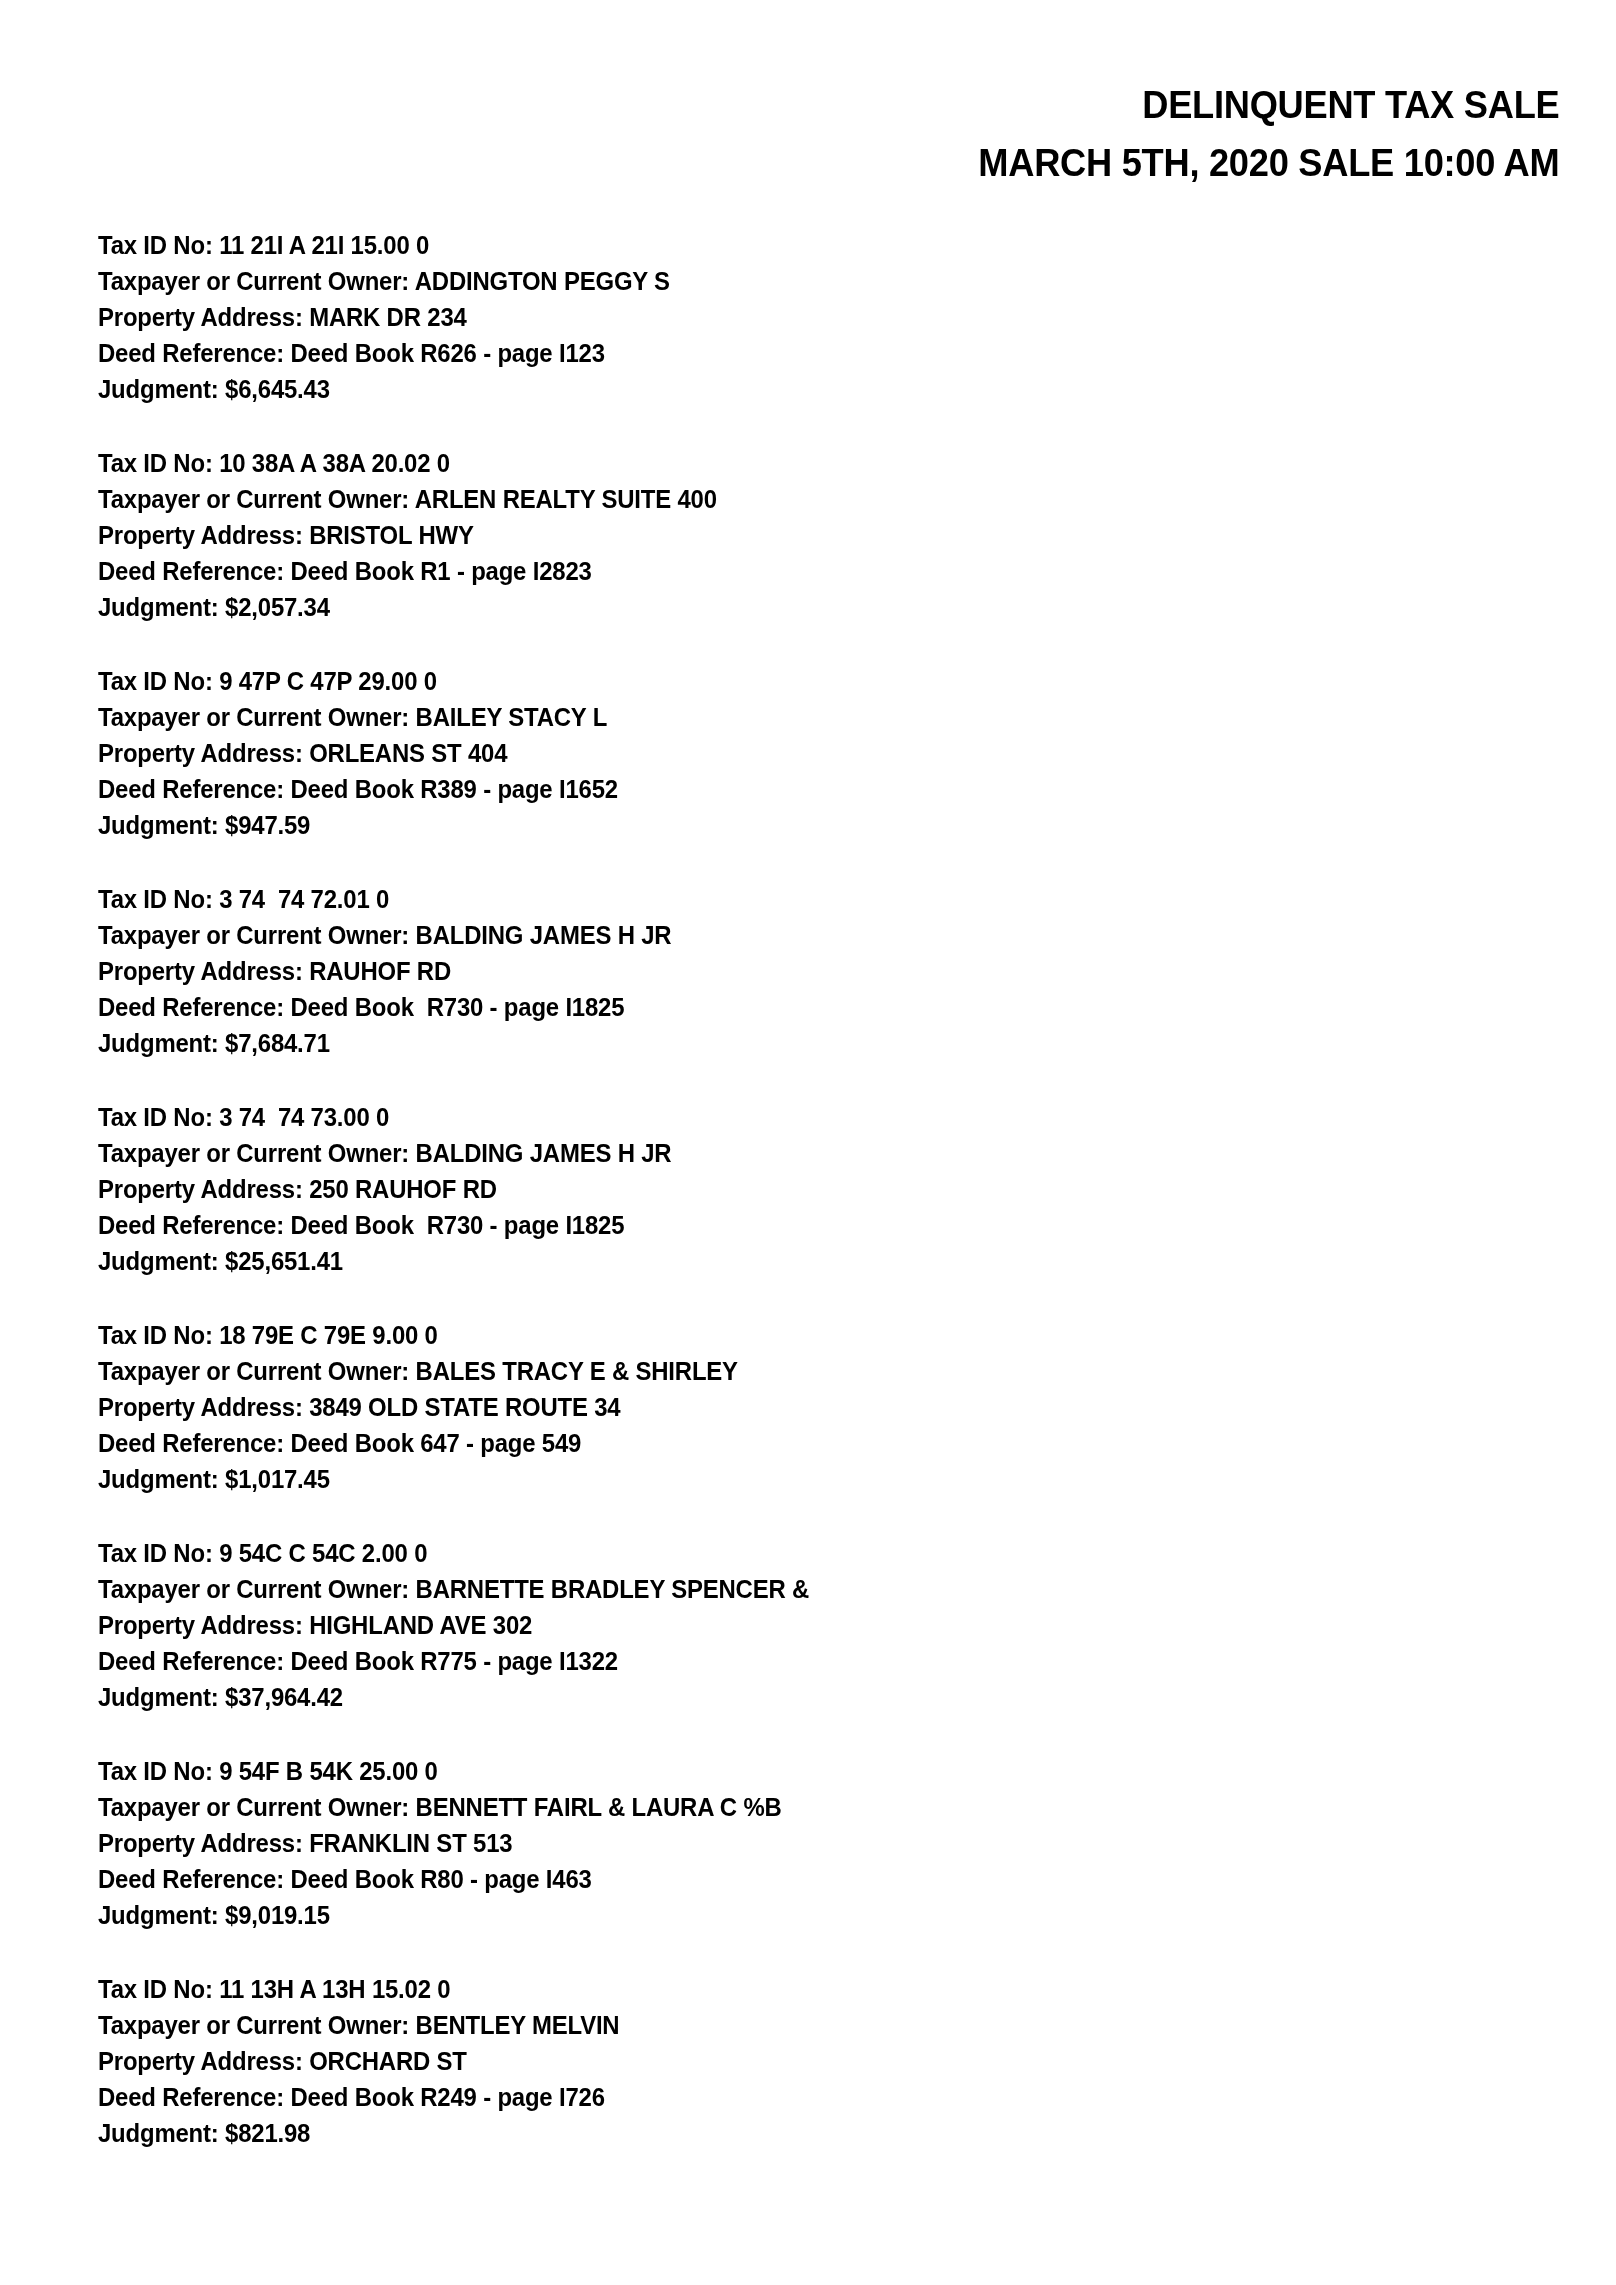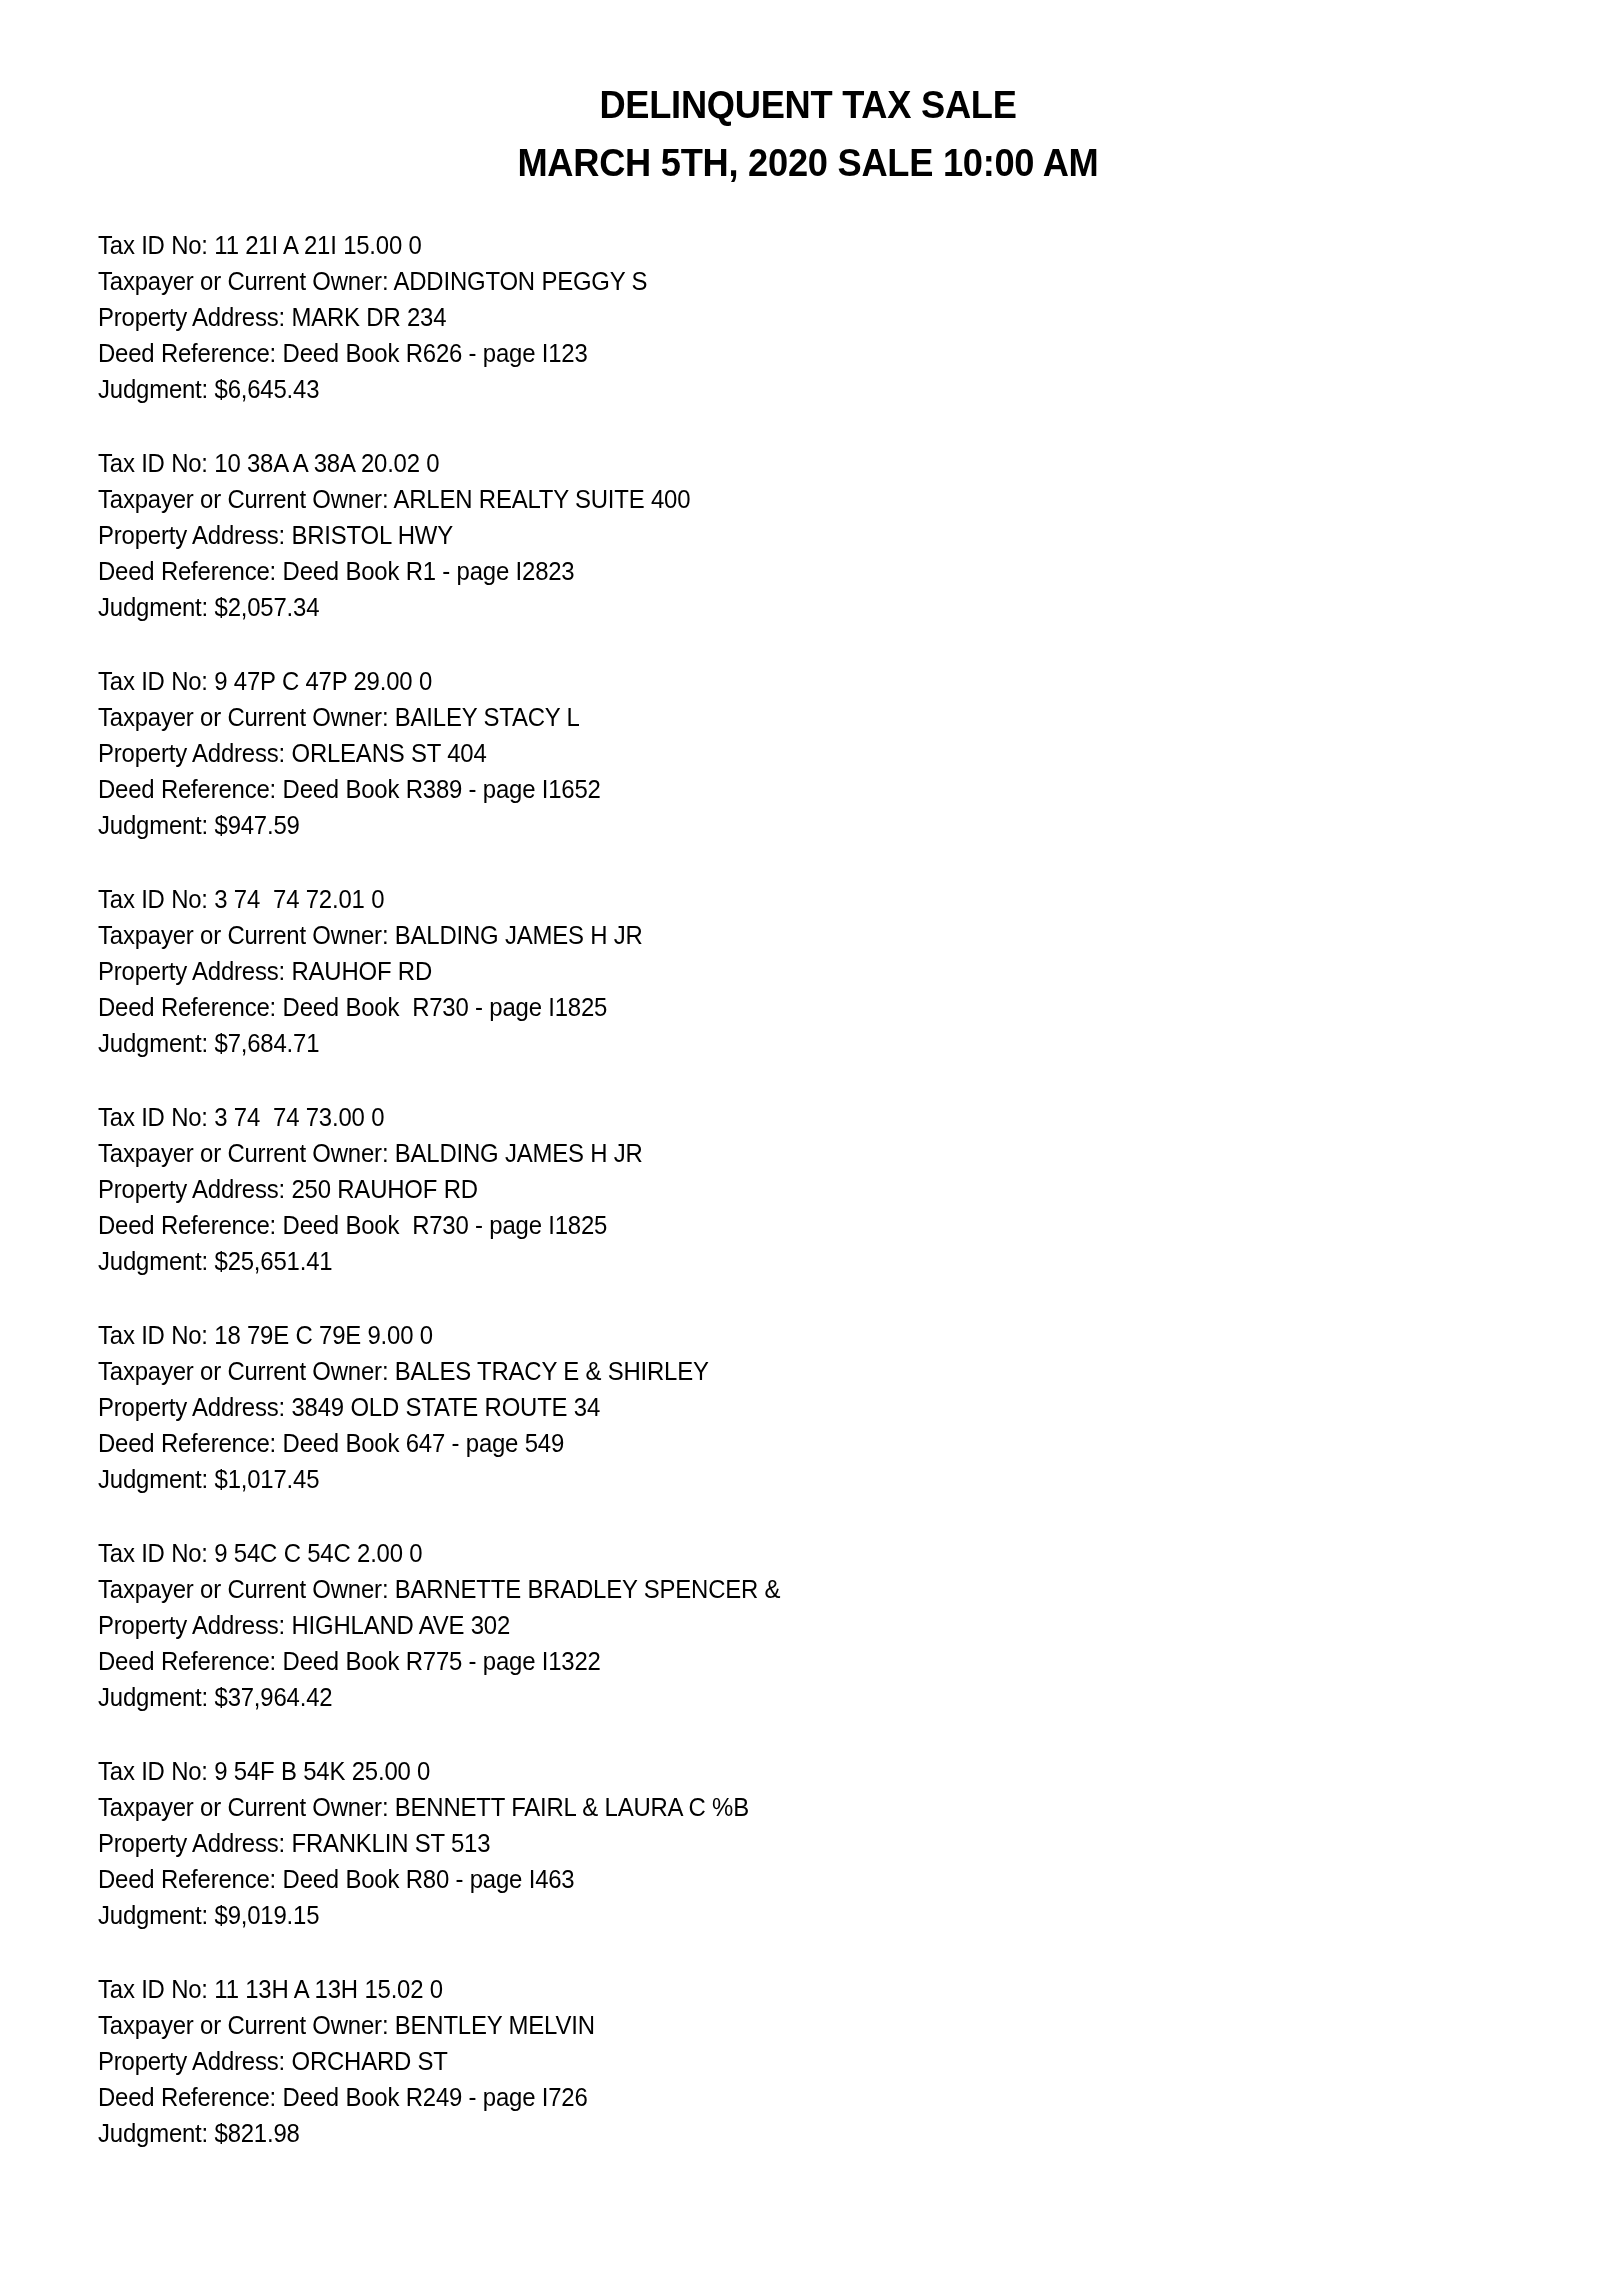--- a/index.html
+++ b/index.html
@@ -13,37 +13,38 @@
       position: relative;
       overflow: hidden;
       color: #000000;
       font-family: "Liberation Sans", sans-serif;
     }
     .page-header {
       position: absolute;
       top: 76px;
       left: 0;
       width: 1616px;
-      text-align: center;
+      text-align: right;
     }
     .title-line {
       font-family: "Liberation Sans", sans-serif;
       font-weight: bold;
       font-size: 39px;
       line-height: 58px;
       letter-spacing: -0.3px;
       transform: scaleX(0.93);
       transform-origin: center;
       display: block;
     }
     .records {
       position: absolute;
       top: 227px;
       left: 98px;
       width: 1372px;
+      font-weight: bold;
     }
     .record {
       height: 218px;
       box-sizing: border-box;
     }
     .line {
       font-size: 26px;
       line-height: 36px;
       height: 36px;
       white-space: pre;

